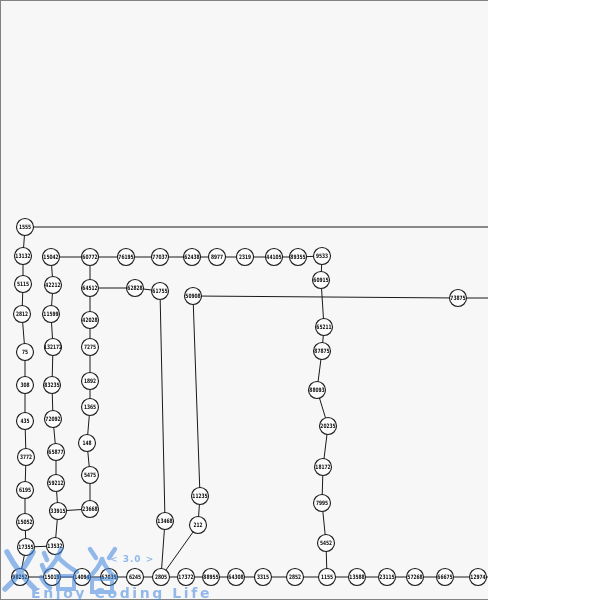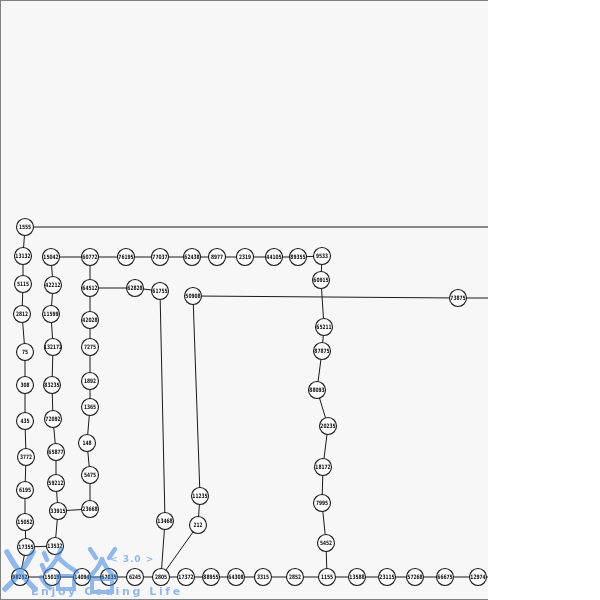--- a/index.html
+++ b/index.html
@@ -2,21 +2,21 @@
 <html><head>
 <meta charset="utf-8">
 <style>
   html,body{margin:0;padding:0;background:#ffffff;font-family:"DejaVu Sans",sans-serif;}
   .stage{position:relative;width:488px;height:600px;background:#f7f7f8;overflow:hidden;}
   #graph-svg{position:absolute;left:0;top:0;}
   .graph-node-label{font-family:"DejaVu Sans",sans-serif;font-weight:bold;fill:#0b0b0b;}
   .wm{position:absolute;left:0;top:538px;width:210px;height:62px;opacity:0.55;color:#3f86dd;pointer-events:none;}
   .wm-glyphs{position:absolute;left:0;top:0;}
   .wm-version{position:absolute;left:110px;top:16px;font-size:9px;font-weight:bold;letter-spacing:1px;white-space:nowrap;}
-  .wm-slogan{position:absolute;left:31px;top:47px;font-size:11px;font-weight:bold;letter-spacing:2.6px;white-space:nowrap;}
+  .wm-slogan{position:absolute;left:31px;top:47px;font-size:14px;font-weight:bold;letter-spacing:2.6px;white-space:nowrap;}
 </style>
 </head>
 <body>
 
 <div class="stage">
   <svg id="graph-svg" width="600" height="600" viewBox="0 0 600 600">
       <rect x="0.5" y="0.5" width="599" height="599" fill="none" stroke="#828282" stroke-width="1"></rect>
       <line x1="546" y1="30" x2="574" y2="30" stroke="#1a1a1a" stroke-width="1"></line>
       <line x1="546" y1="30" x2="546" y2="54" stroke="#1a1a1a" stroke-width="1"></line>
       <line x1="574" y1="30" x2="574" y2="54" stroke="#1a1a1a" stroke-width="1"></line>

